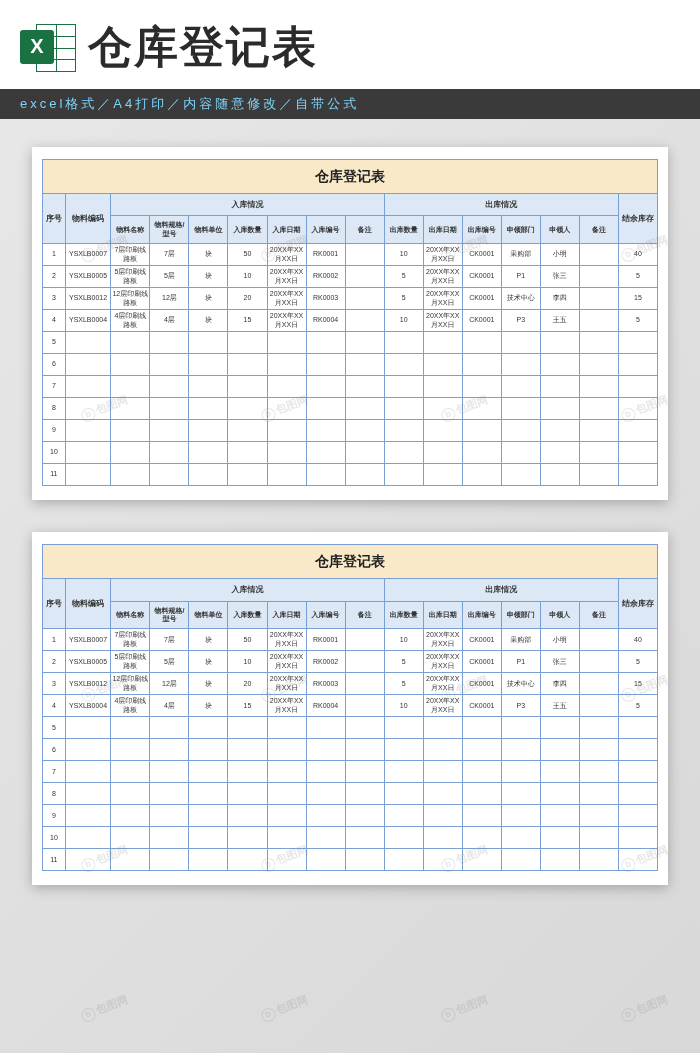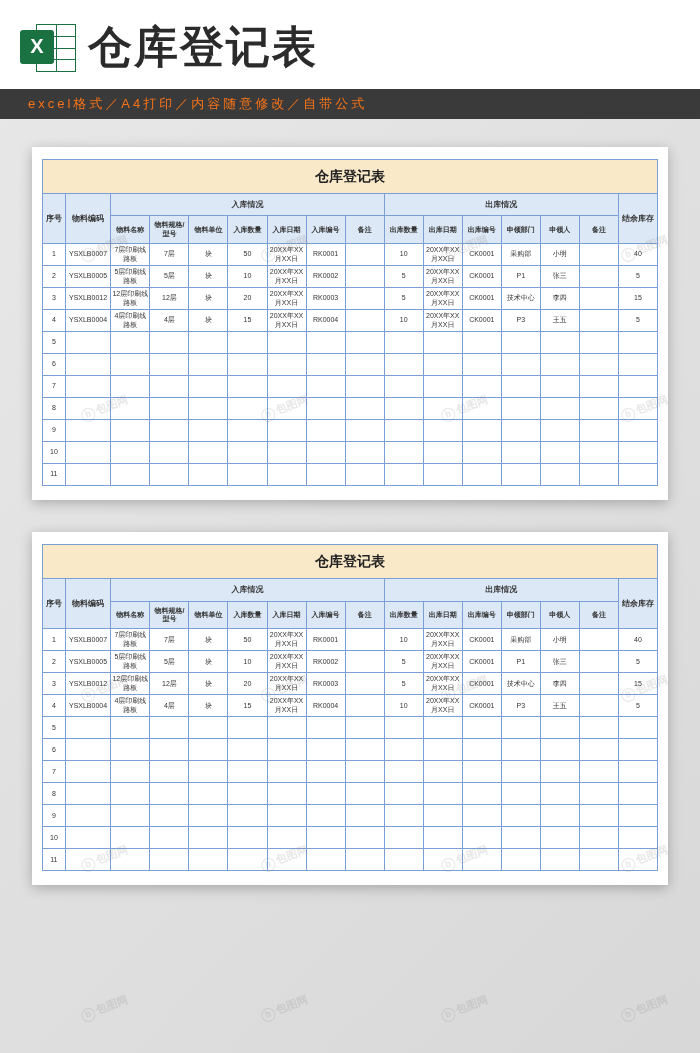--- a/index.html
+++ b/index.html
@@ -58,23 +58,23 @@
       font-family: Arial, sans-serif;
     }
     .title-text {
       font-size: 44px;
       font-weight: 900;
       color: #2b2b2b;
       letter-spacing: 2px;
     }
     .subtitle-bar {
       background: #3a3a3a;
-      color: #f97316;
+      color: #7dd3fc;
       font-size: 13px;
-      padding: 6px 28px;
+      padding: 6px 20px;
       letter-spacing: 3px;
     }
     .sheet-wrap {
       padding: 28px 32px 20px 32px;
       display: flex;
       flex-direction: column;
       gap: 32px;
     }
     .sheet {
       background: #fff;

